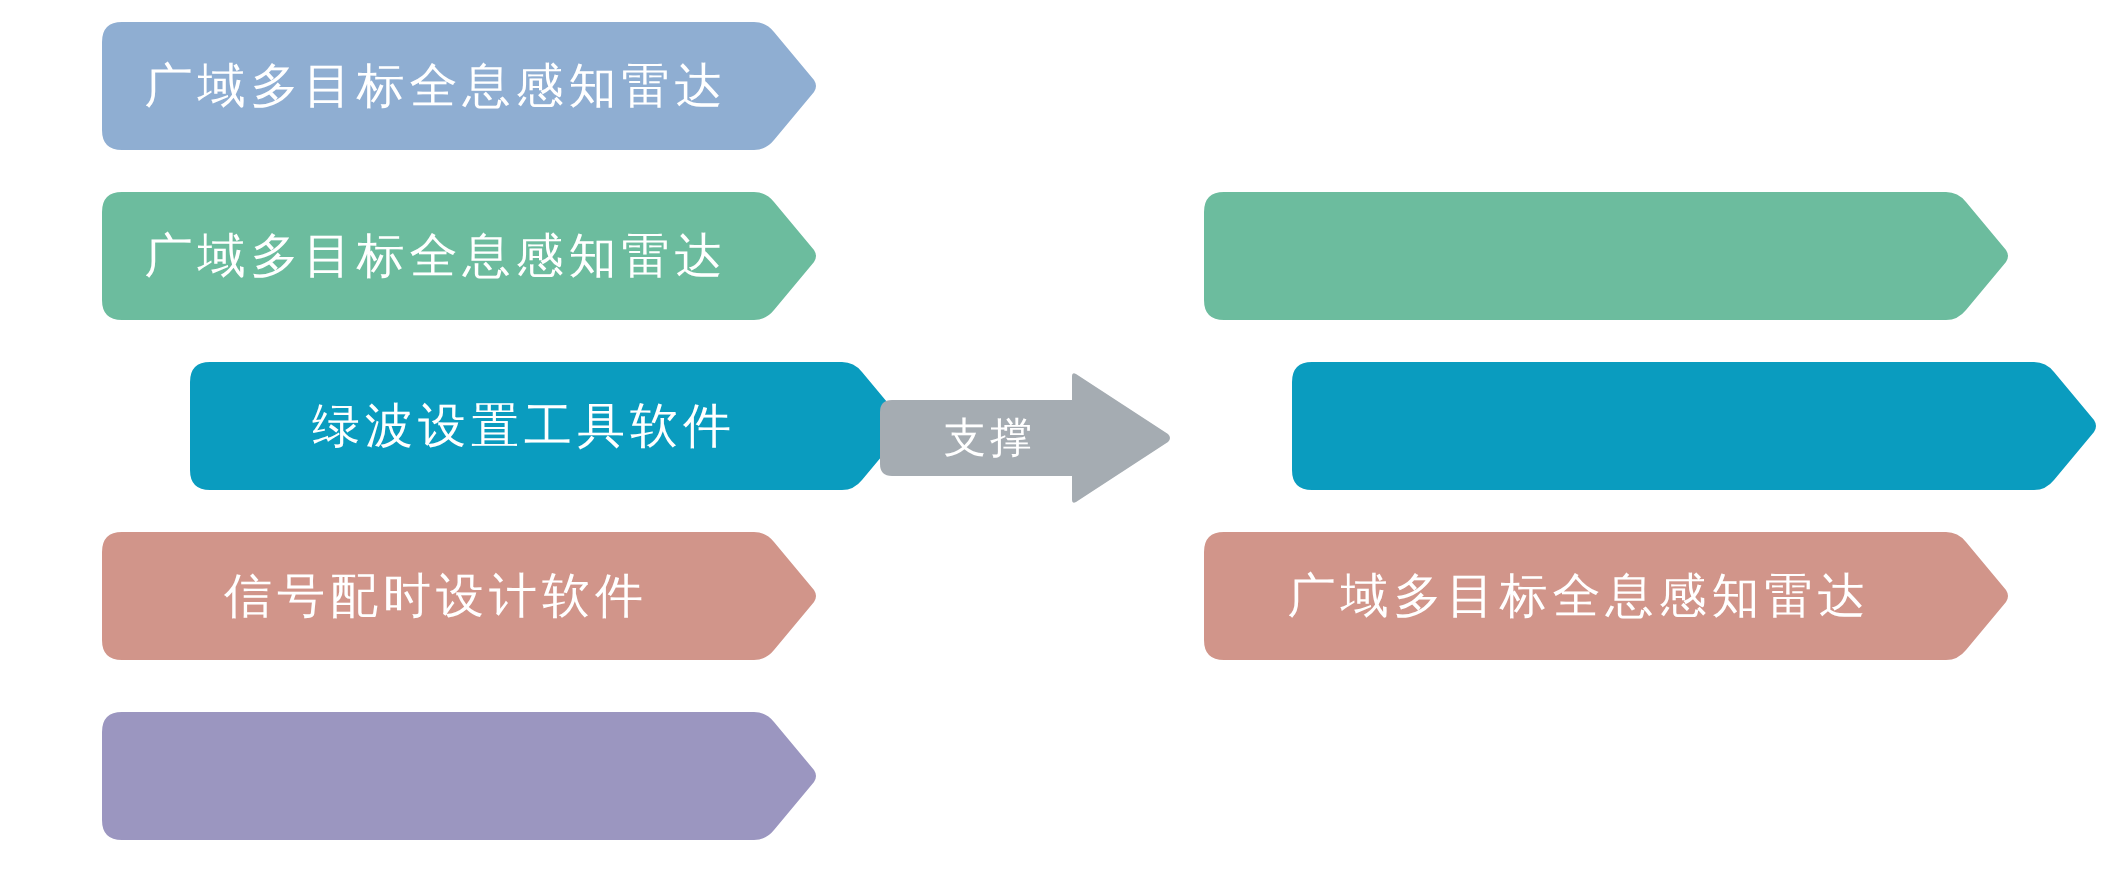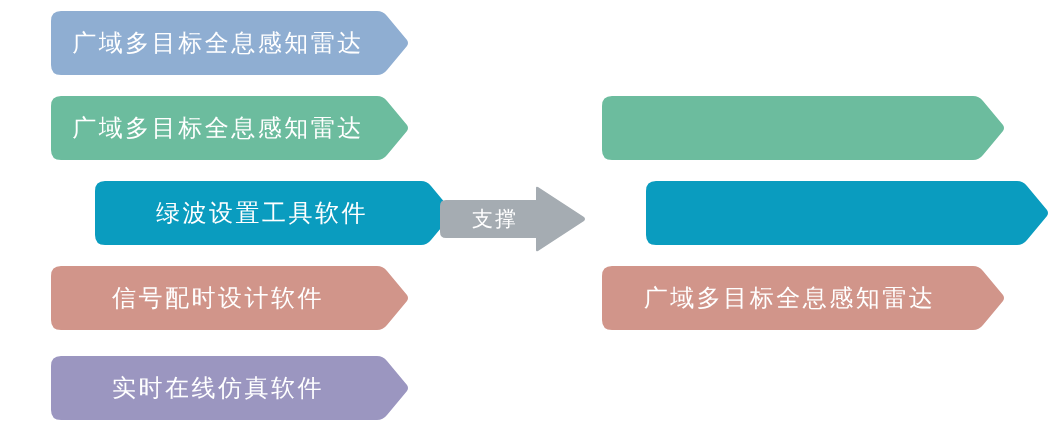--- a/index.html
+++ b/index.html
@@ -120,21 +120,20 @@
     <svg width="358" height="64" viewBox="0 0 358 64">
       <path d="M10 0 H326 Q332 0 336 5 L356 29 Q358 32 356 35 L336 59 Q332 64 326 64 H10 Q0 64 0 54 V10 Q0 0 10 0 Z" fill="#D1958A"></path>
     </svg>
     <span class="chev-label">信号配时设计软件</span>
   </div>
 
   <div class="chev col-left row5">
     <svg width="358" height="64" viewBox="0 0 358 64">
       <path d="M10 0 H326 Q332 0 336 5 L356 29 Q358 32 356 35 L336 59 Q332 64 326 64 H10 Q0 64 0 54 V10 Q0 0 10 0 Z" fill="#9B96C0"></path>
     </svg>
-    <span class="chev-label">实时在线仿真软件</span>
   </div>
 
   <div id="support-arrow">
     <svg width="146" height="66" viewBox="0 0 146 66">
       <path d="M6 14 H96 V2 Q96 0 98 1 L144 31 Q146 33 144 35 L98 65 Q96 66 96 64 V52 H6 Q0 52 0 46 V20 Q0 14 6 14 Z" fill="#A5ACB2"></path>
     </svg>
     <span id="support-label">支撑</span>
   </div>
 
   <div class="chev col-right row2">

